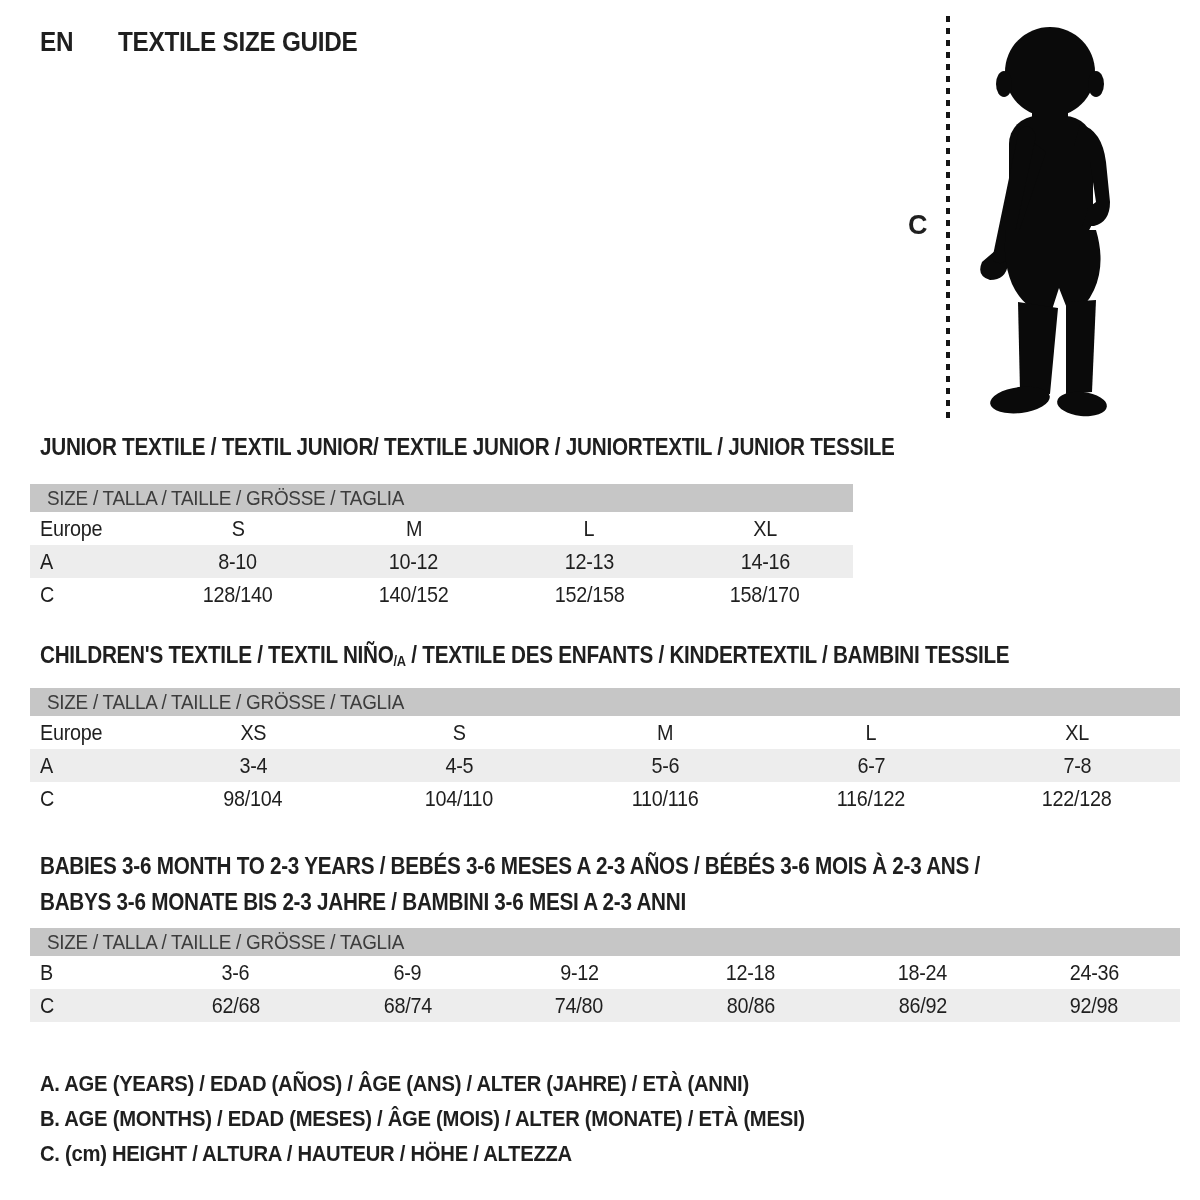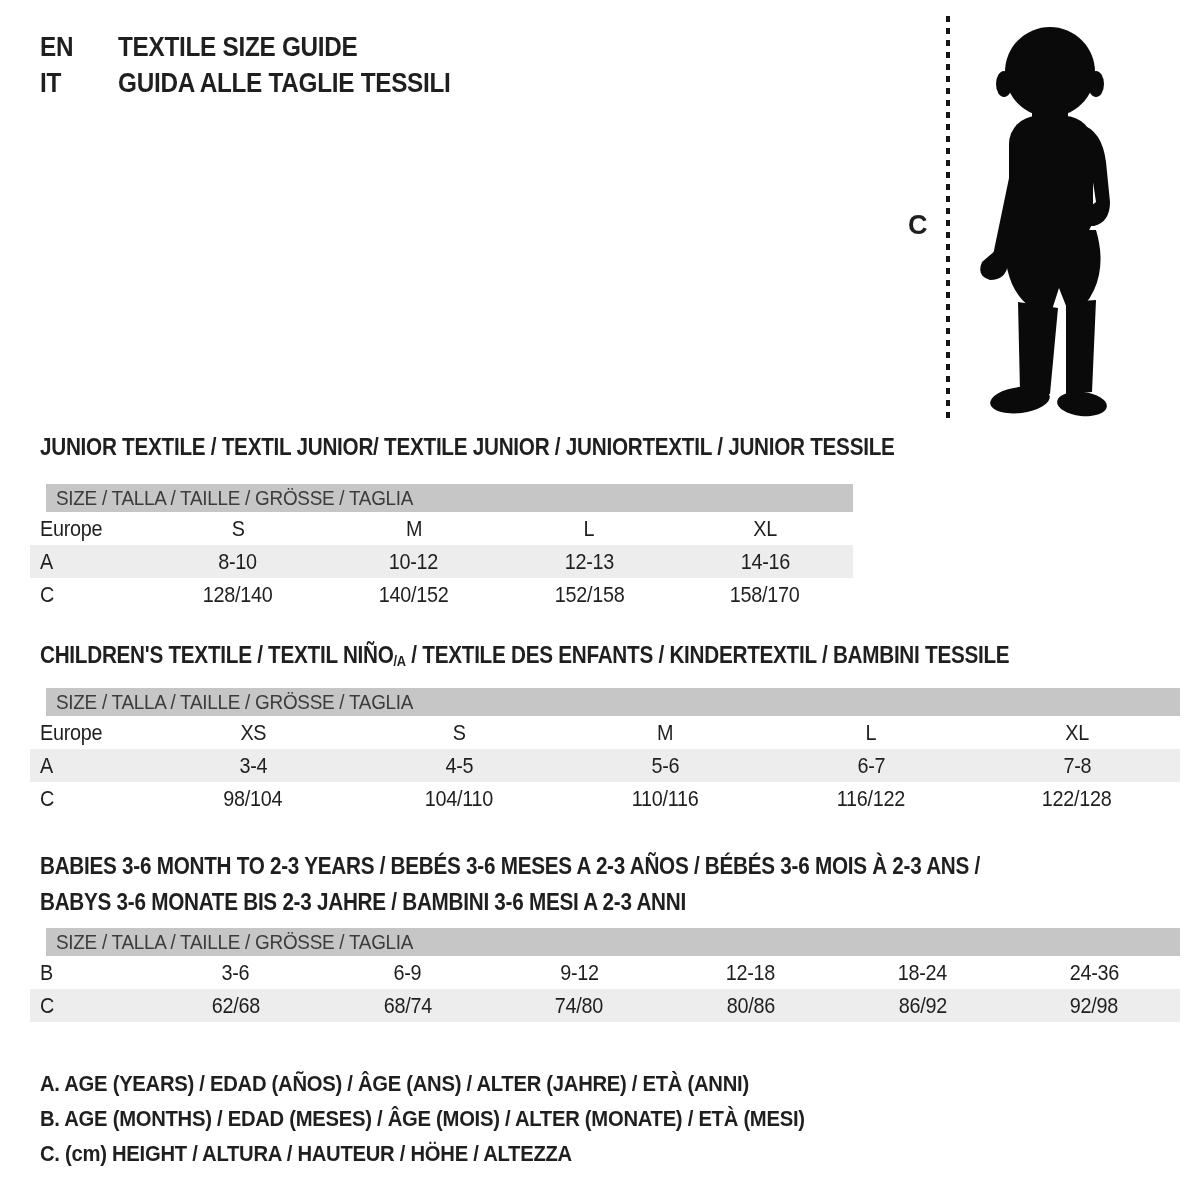--- a/index.html
+++ b/index.html
@@ -5,65 +5,61 @@
   html,body { margin:0; padding:0; background:#fff; }
   .page {
     position:relative; width:1200px; height:1200px; background:#ffffff;
     font-family:"Liberation Sans", sans-serif; color:#1f1f1f; overflow:hidden;
   }
   .cnd { display:inline-block; transform:scaleX(0.9); transform-origin:left center; letter-spacing:-0.3px; }
   .cnd-c { display:inline-block; transform:scaleX(0.9); transform-origin:center center; letter-spacing:-0.3px; }
 
   
   .lang-list { position:absolute; left:40px; top:27px; }
-  .lang-row { display:flex; align-items:flex-end; height:36px; font-weight:bold; font-size:27px; }
+  .lang-row { display:flex; align-items:flex-start; height:36px; font-weight:bold; font-size:27px; }
   .lang-code { width:78px; }
 
   
   .measure-line {
     position:absolute; left:946px; top:16px; width:4px; height:404px;
     background:repeating-linear-gradient(to bottom, #141414 0 6px, transparent 6px 12px);
   }
   .measure-label { position:absolute; left:908px; top:210px; font-weight:bold; font-size:27px; }
   .figure { position:absolute; left:962px; top:12px; width:178px; height:410px; }
 
   
   .section-title { position:absolute; left:40px; font-weight:bold; font-size:23px; white-space:nowrap;
     transform:scaleX(0.9); transform-origin:left top; letter-spacing:-0.3px; }
   .sub { font-size:0.62em; position:relative; top:3px; }
   .babies-title { line-height:36px; }
   .babies-title div { white-space:nowrap; }
 
   
   .table { position:absolute; left:30px; }
-  .thead { height:28px; background:#c6c6c6; display:flex; align-items:center; padding-left:10px;
-    font-size:21px; color:#3c3c3c;margin-left:16px; }
+  .thead { height:28px; background:#c6c6c6; display:flex; align-items:center; padding-left:17px;
+    font-size:21px; color:#3c3c3c; }
   .trow { display:flex; align-items:center; height:33px; font-size:22px; }
   .trow.alt { background:#ededed; }
   .cell-label { width:110px; padding-left:10px; text-align:left; flex:0 0 auto; }
   .cell-data { flex:1; text-align:center; }
 
   
   .legend { position:absolute; left:40px; top:1066px; font-weight:bold; font-size:22px; line-height:35px;
     transform:scaleX(0.92); transform-origin:left top; letter-spacing:-0.3px; }
   .legend div { white-space:nowrap; }
 </style>
 </head>
 <body>
 
 <div class="page">
 
   <div class="lang-list">
     <div class="lang-row">
       <span class="lang-code"><span class="cnd">EN</span></span>
       <span class="cnd">TEXTILE SIZE GUIDE</span>
-    </div>
-    <div class="lang-row">
-      <span class="lang-code"><span class="cnd">IT</span></span>
-      <span class="cnd">GUIDA ALLE TAGLIE TESSILI</span>
     </div>
   </div>
 
   <span class="measure-label">C</span>
   <div class="measure-line"></div>
   <div class="figure">
     <svg width="178" height="410" viewBox="0 0 178 410" xmlns="http://www.w3.org/2000/svg">
       <g fill="#0a0a0a" stroke="none">
 
         <circle cx="88" cy="60" r="45"></circle>

